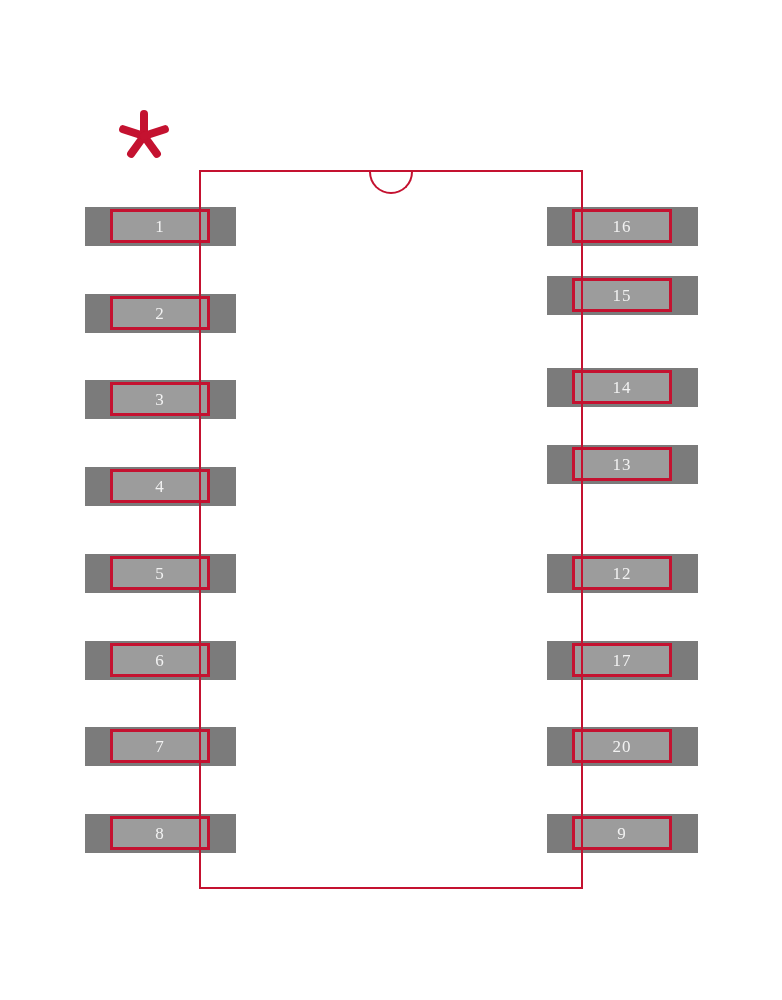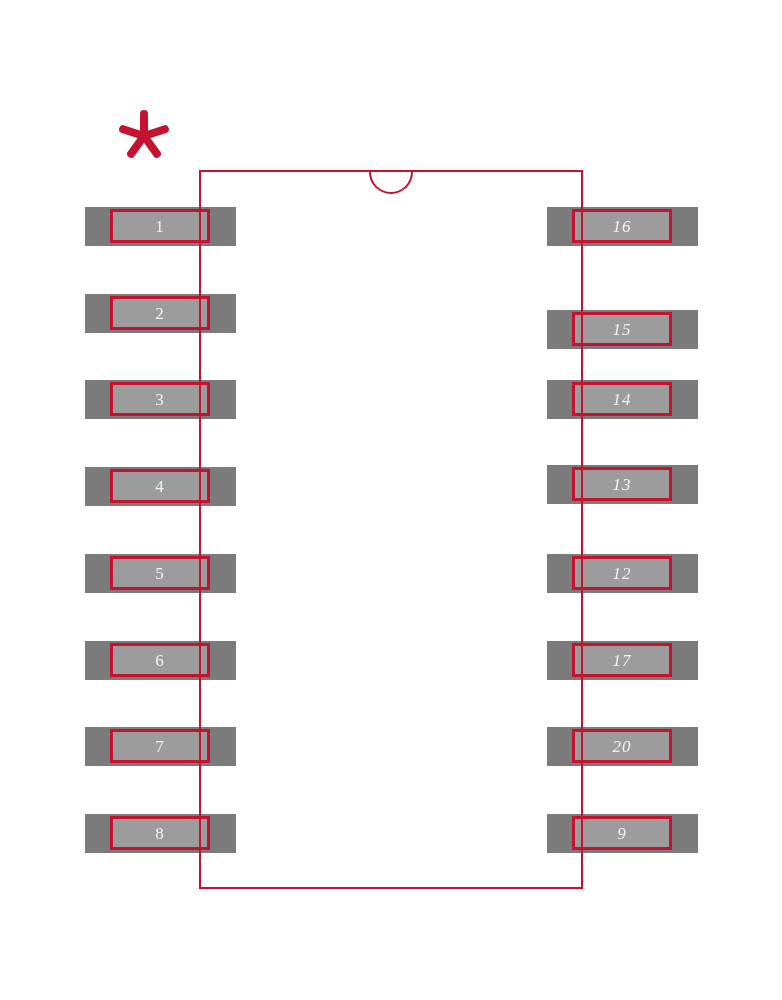--- a/index.html
+++ b/index.html
@@ -47,21 +47,21 @@
 
   
   .pad {
     position: absolute;
     width: 151px;
     height: 39px;
     background: var(--padGray);
     z-index: 1;
   }
   .pad.left  { left: 85px; }
-  .pad.right { left: 547px; font-style: italic; }
+  .pad.right { left: 547px; }
 
   
   .pin-rect {
     position: absolute;
     left: 25px;
     top: 2px;
     width: 100px;
     height: 34px;
     background: var(--innerGray);
     border: 3px solid var(--red);
@@ -140,31 +140,31 @@
     <div class="pin-rect">
       <span class="pin-num">8</span>
     </div>
   </div>
 
   <div class="pad right" style="top:207px">
     <div class="pin-rect">
       <span class="pin-num">16</span>
     </div>
   </div>
-  <div class="pad right" style="top:310px">
+  <div class="pad right" style="top:276px">
     <div class="pin-rect">
       <span class="pin-num">15</span>
     </div>
   </div>
-  <div class="pad right" style="top:380px">
+  <div class="pad right" style="top:368px">
     <div class="pin-rect">
       <span class="pin-num">14</span>
     </div>
   </div>
-  <div class="pad right" style="top:465px">
+  <div class="pad right" style="top:445px">
     <div class="pin-rect">
       <span class="pin-num">13</span>
     </div>
   </div>
   <div class="pad right" style="top:554px">
     <div class="pin-rect">
       <span class="pin-num">12</span>
     </div>
   </div>
   <div class="pad right" style="top:641px">

